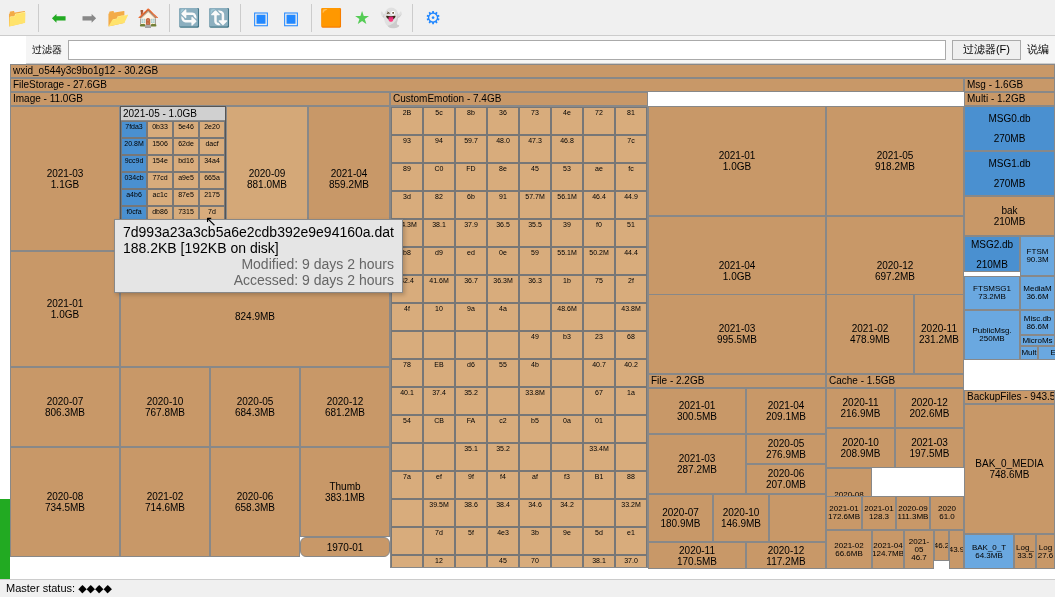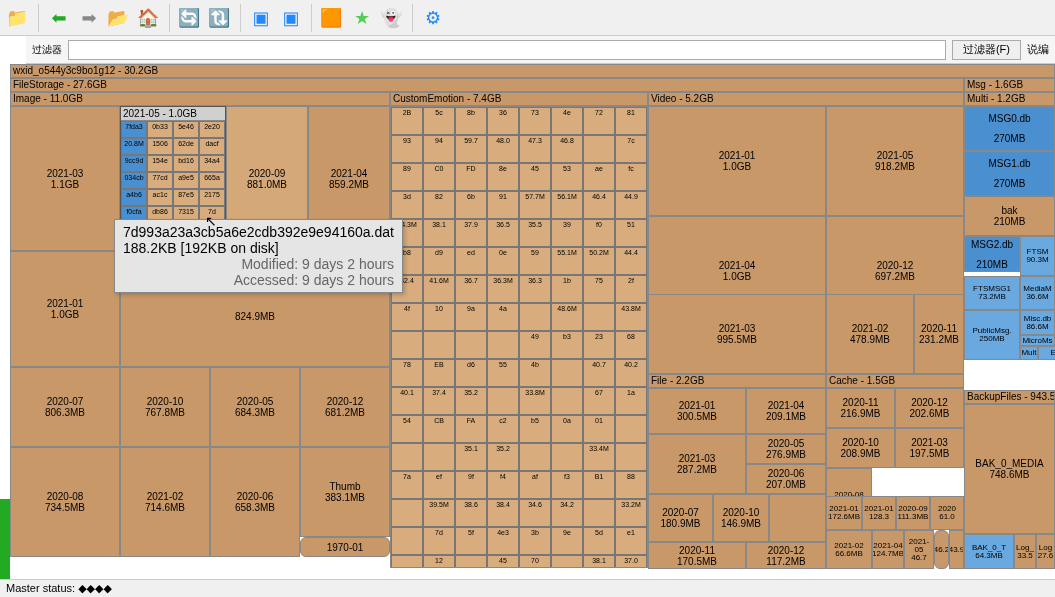--- a/index.html
+++ b/index.html
@@ -305,23 +305,20 @@
         <div class="gridcell">12</div>
         <div class="gridcell"></div>
         <div class="gridcell">45</div>
         <div class="gridcell">70</div>
         <div class="gridcell"></div>
         <div class="gridcell">38.1</div>
         <div class="gridcell">37.0</div>
       </div>
   </div>
 
-  <div class="box header" style="left:648px;top:28px;width:316px;height:14px;">
-    <span class="lbl">Video - 5.2GB</span>
-  </div>
   <div class="box ctr" style="left:648px;top:42px;width:178px;height:110px;">
       <span>2021-01</span>
       <span>1.0GB</span>
     </div>
   <div class="box ctr" style="left:826px;top:42px;width:138px;height:110px;">
       <span>2021-05</span>
       <span>918.2MB</span>
     </div>
   <div class="box ctr" style="left:648px;top:152px;width:178px;height:110px;">
       <span>2021-04</span>
@@ -431,21 +428,21 @@
       <span>66.6MB</span>
     </div>
   <div class="box ctr tiny" style="left:872px;top:466px;width:32px;height:39px;">
       <span>2021-04</span>
       <span>124.7MB</span>
     </div>
   <div class="box ctr tiny" style="left:904px;top:466px;width:30px;height:39px;">
       <span>2021-05</span>
       <span>46.7</span>
     </div>
-  <div class="box ctr tiny" style="left:934px;top:466px;width:15px;height:39px;border-radius:6px;">
+  <div class="box ctr tiny" style="left:934px;top:466px;width:15px;height:31px;">
       <span>46.2</span>
     </div>
   <div class="box ctr tiny" style="left:949px;top:466px;width:15px;height:39px;">
       <span>43.9</span>
     </div>
 
   <div class="box header" style="left:964px;top:14px;width:91px;height:14px;">
     <span class="lbl">Msg - 1.6GB</span>
   </div>
   <div class="box header" style="left:964px;top:28px;width:91px;height:14px;">

